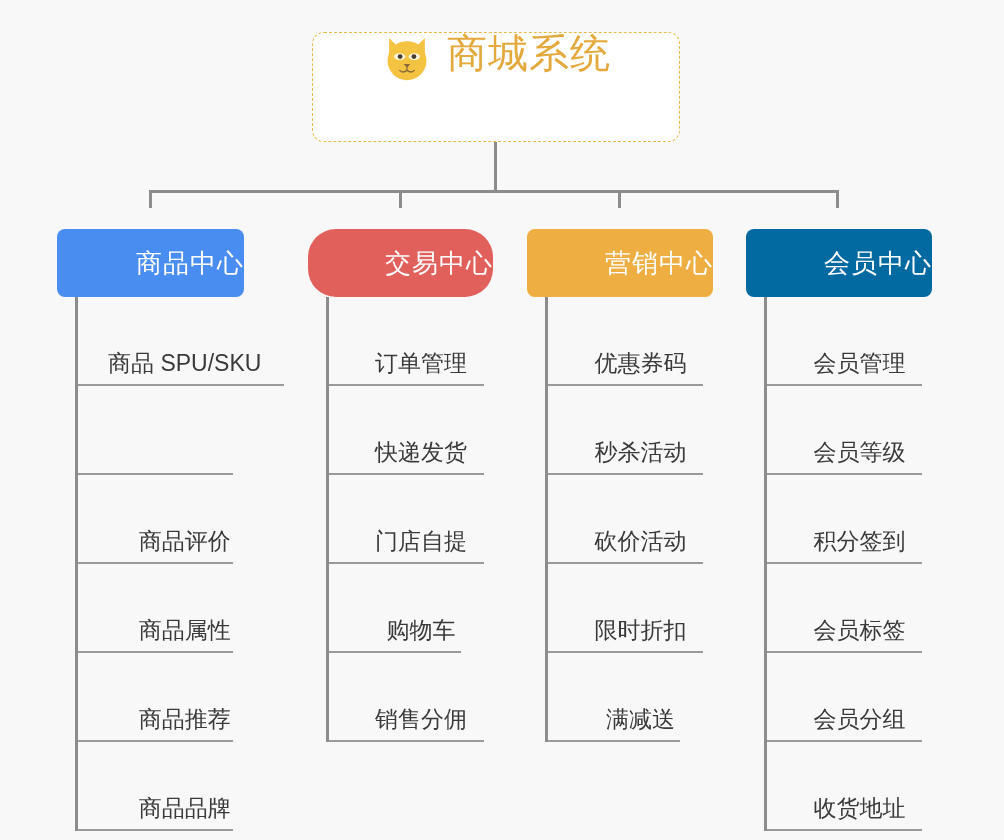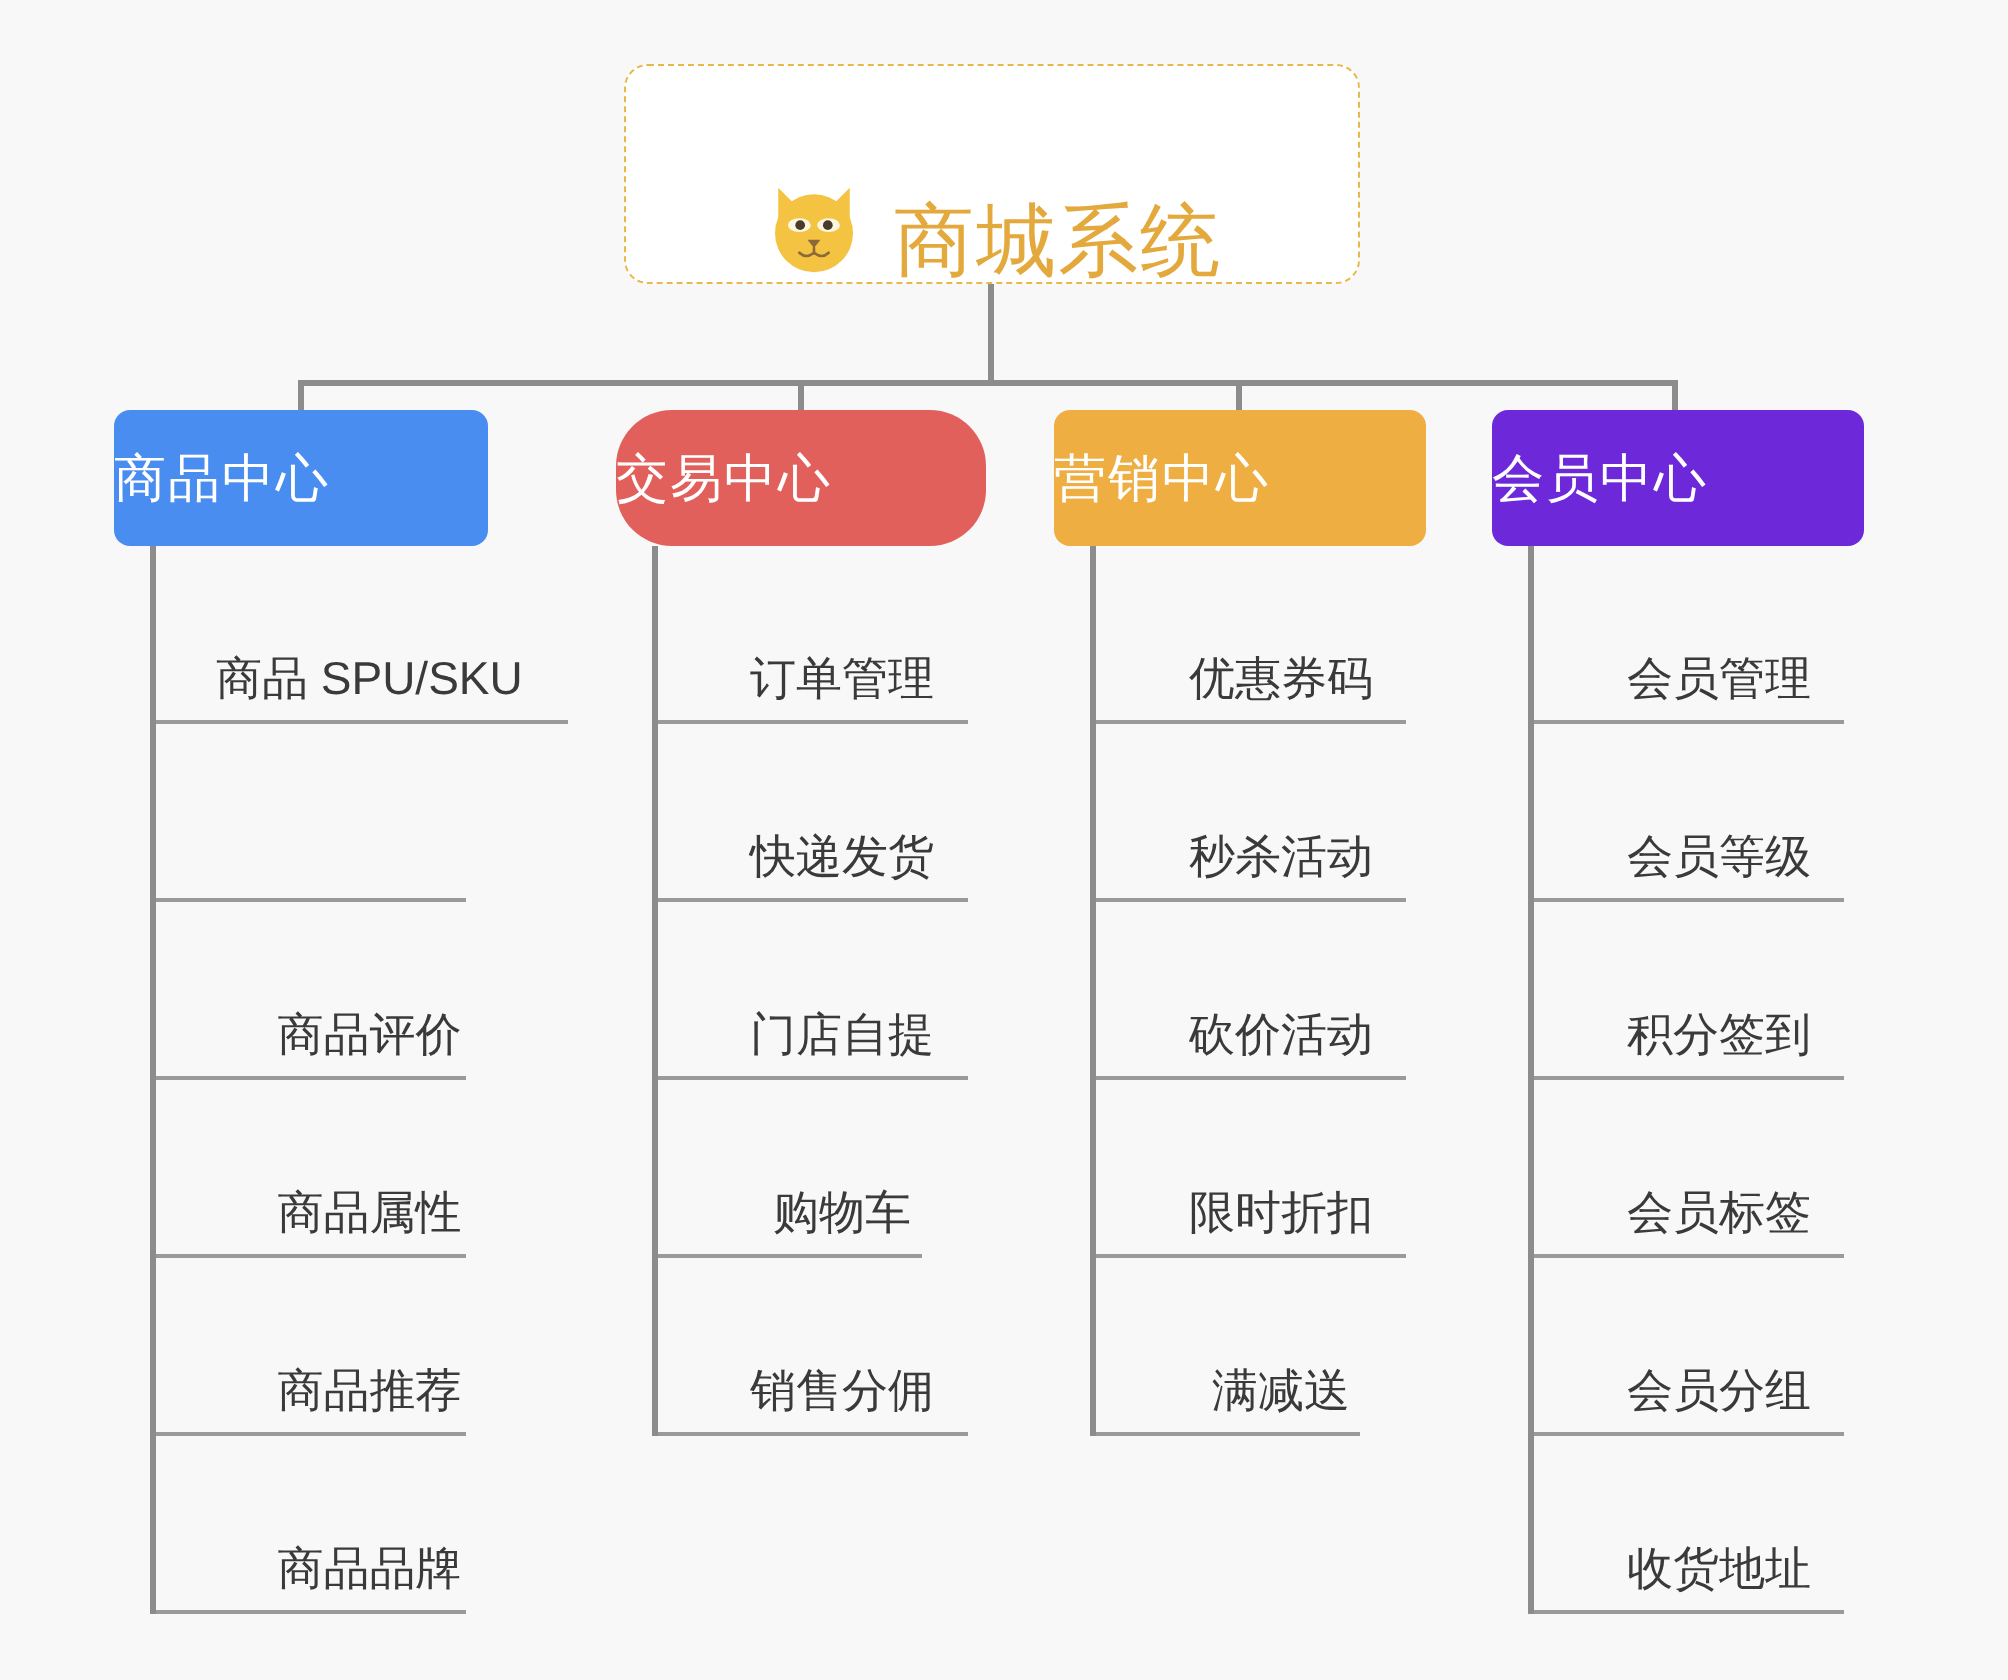--- a/index.html
+++ b/index.html
@@ -27,21 +27,21 @@
     position: absolute;
     left: 312px;
     top: 32px;
     width: 368px;
     height: 110px;
     box-sizing: border-box;
     background: #ffffff;
     border: 1.5px dashed #e8b84b;
     border-radius: 12px;
     display: flex;
-    align-items: flex-end;
+    align-items: flex-start;
     justify-content: center;
     gap: 14px;
   }
   .root-emoji {
     width: 52px;
     height: 52px;
     flex: 0 0 auto;
     display: block;
   }
   .root-title {
@@ -65,25 +65,26 @@
     position: absolute;
     top: 205px;
   }
   .cat-box {
     position: relative;
     height: 68px;
     box-sizing: border-box;
     border-radius: 8px;
     display: flex;
     align-items: center;
-    justify-content: flex-start;
+    justify-content: flex-end;
     color: #ffffff;
     font-size: 26px;
     letter-spacing: 1px;
     white-space: nowrap;
+    margin-top: 24px;
   }
 
   
   .leaf-list {
     position: relative;
     margin-left: 18px;
     padding-top: 0;
     border-left: 3px solid #8c8c8c;
   }
   .leaf {
@@ -220,21 +221,21 @@
             <span class="leaf-label">限时折扣</span>
             <span class="leaf-rule" style="width: 155px;"></span>
           </div>
           <div class="leaf">
             <span class="leaf-label">满减送</span>
             <span class="leaf-rule" style="width: 132px;"></span>
           </div>
         </div>
       </div>
       <div class="column" style="left: 746px;">
-        <div class="cat-box" style="width: 186px; background: #6d28d9;">
+        <div class="cat-box" style="width: 186px; background: #0369a1;">
           <span>会员中心</span>
         </div>
         <div class="leaf-list">
           <div class="leaf">
             <span class="leaf-label">会员管理</span>
             <span class="leaf-rule" style="width: 155px;"></span>
           </div>
           <div class="leaf">
             <span class="leaf-label">会员等级</span>
             <span class="leaf-rule" style="width: 155px;"></span>

